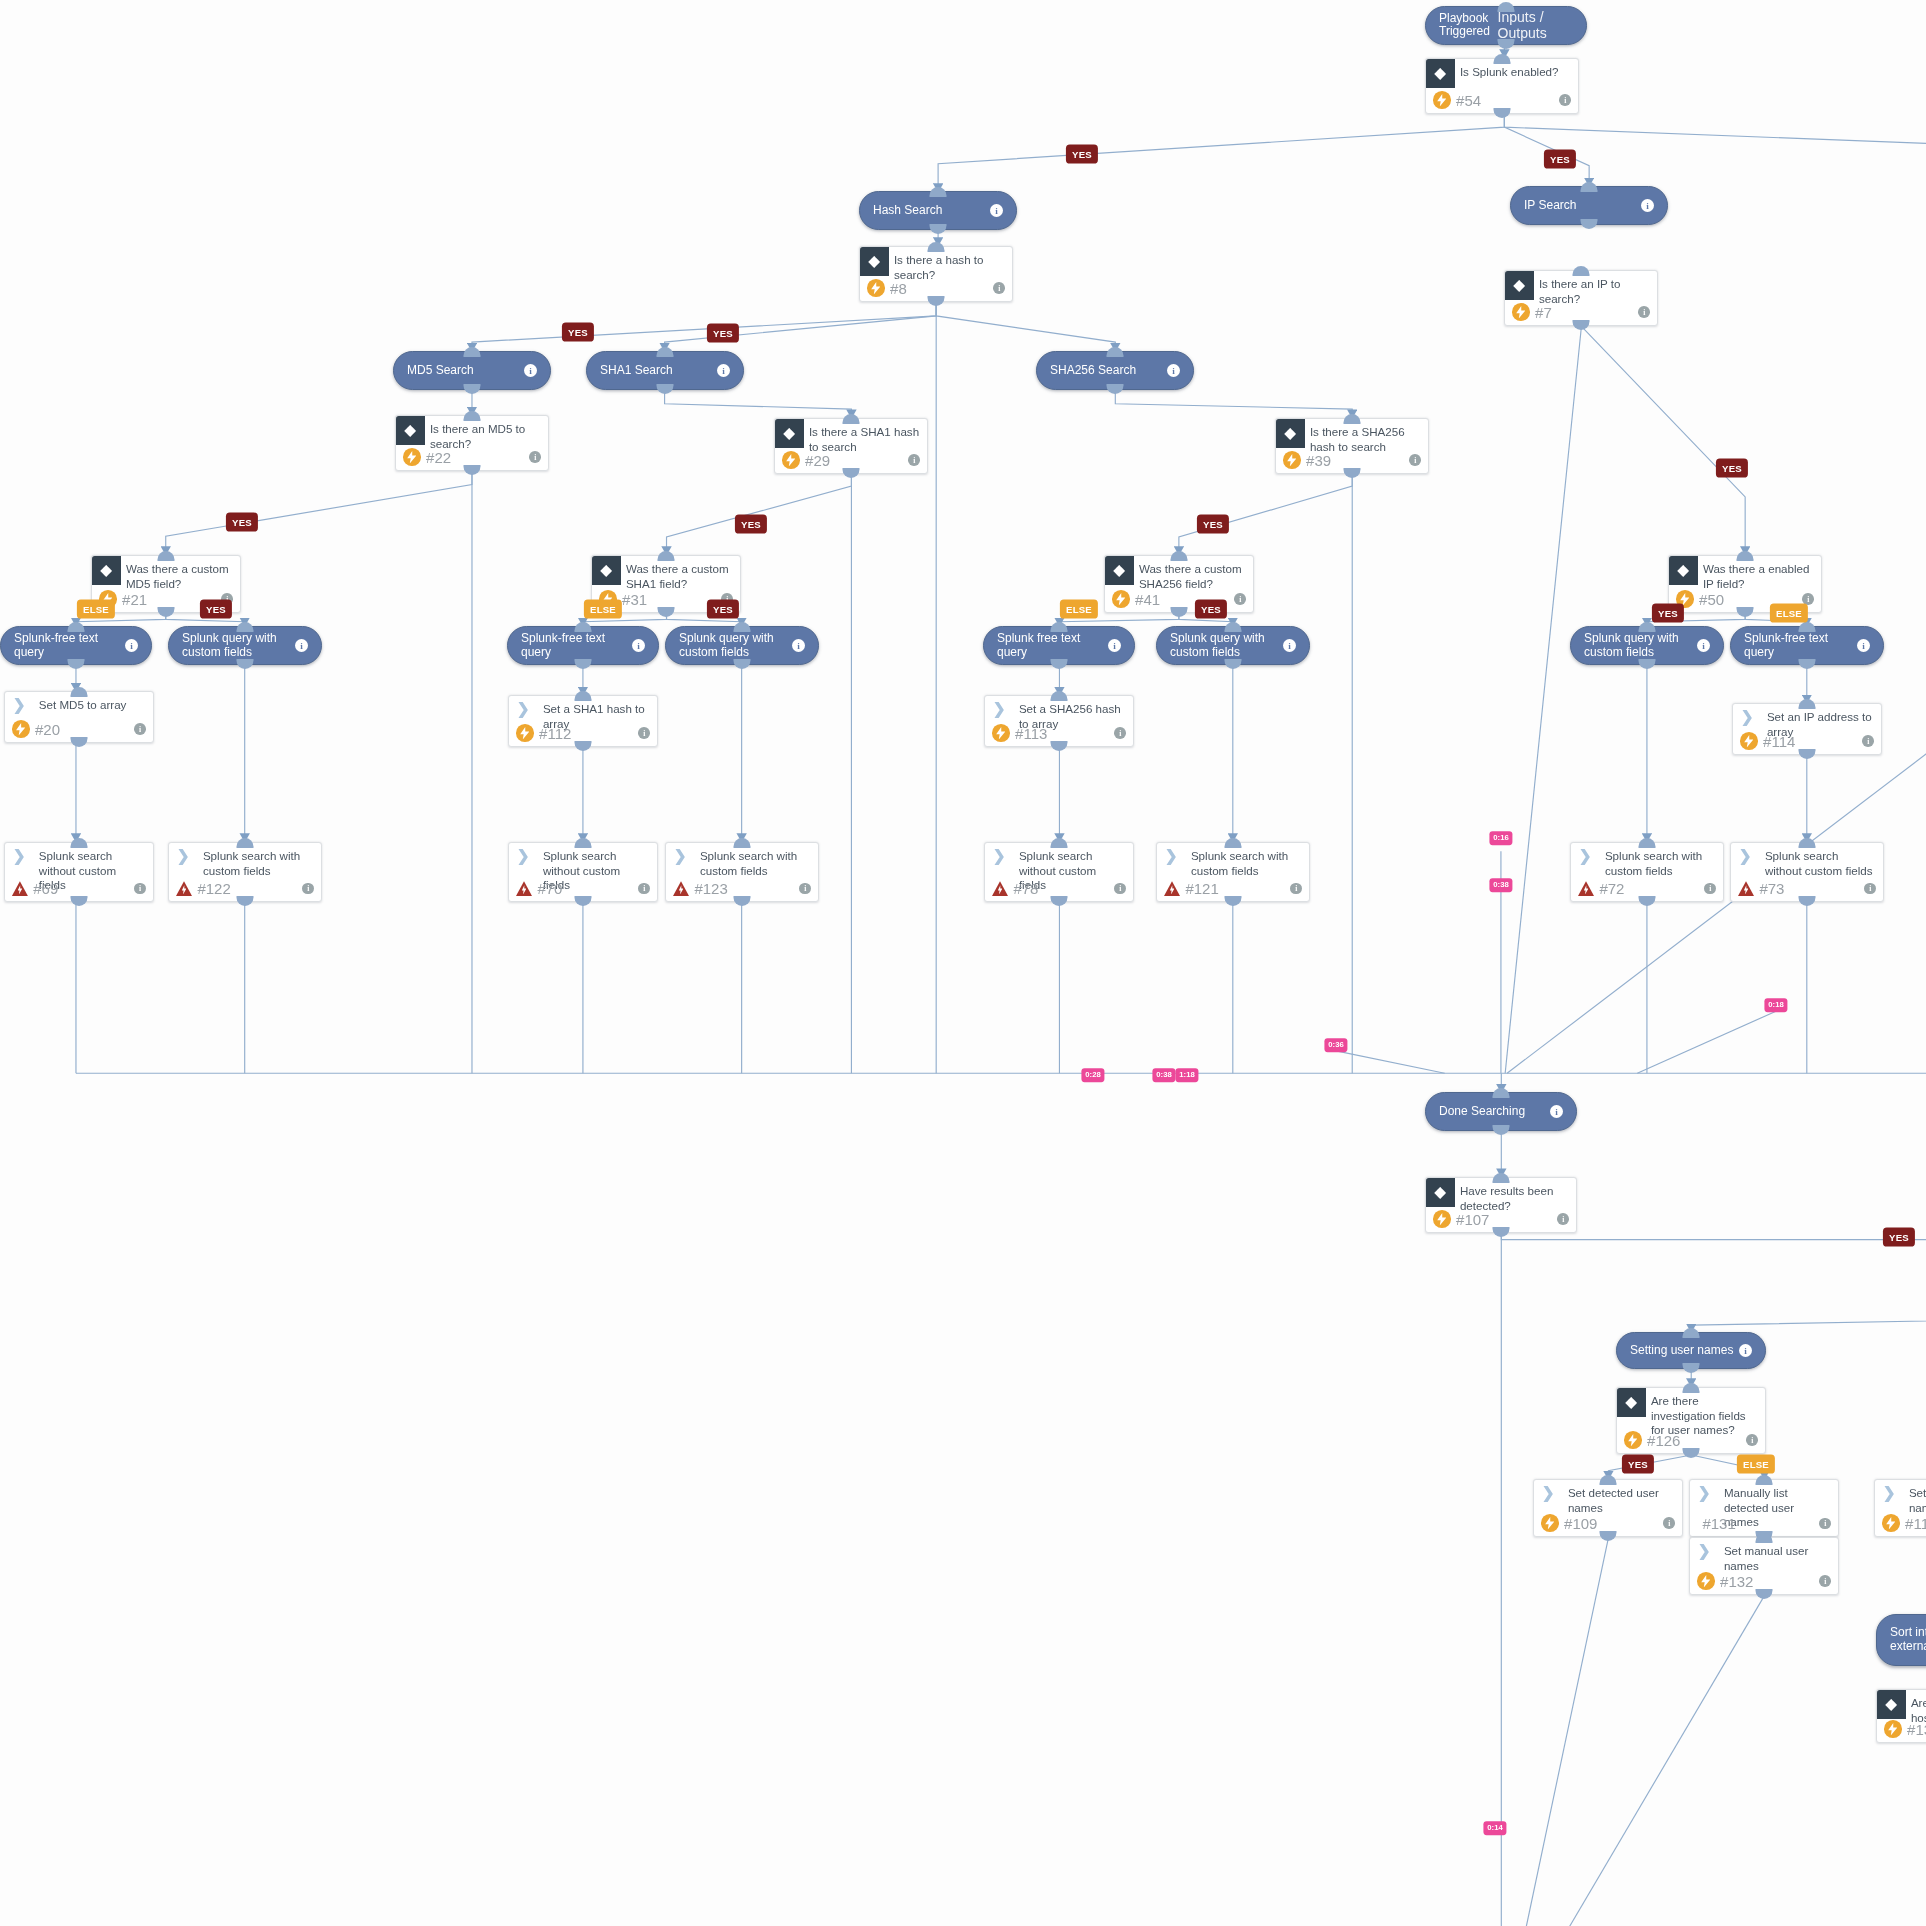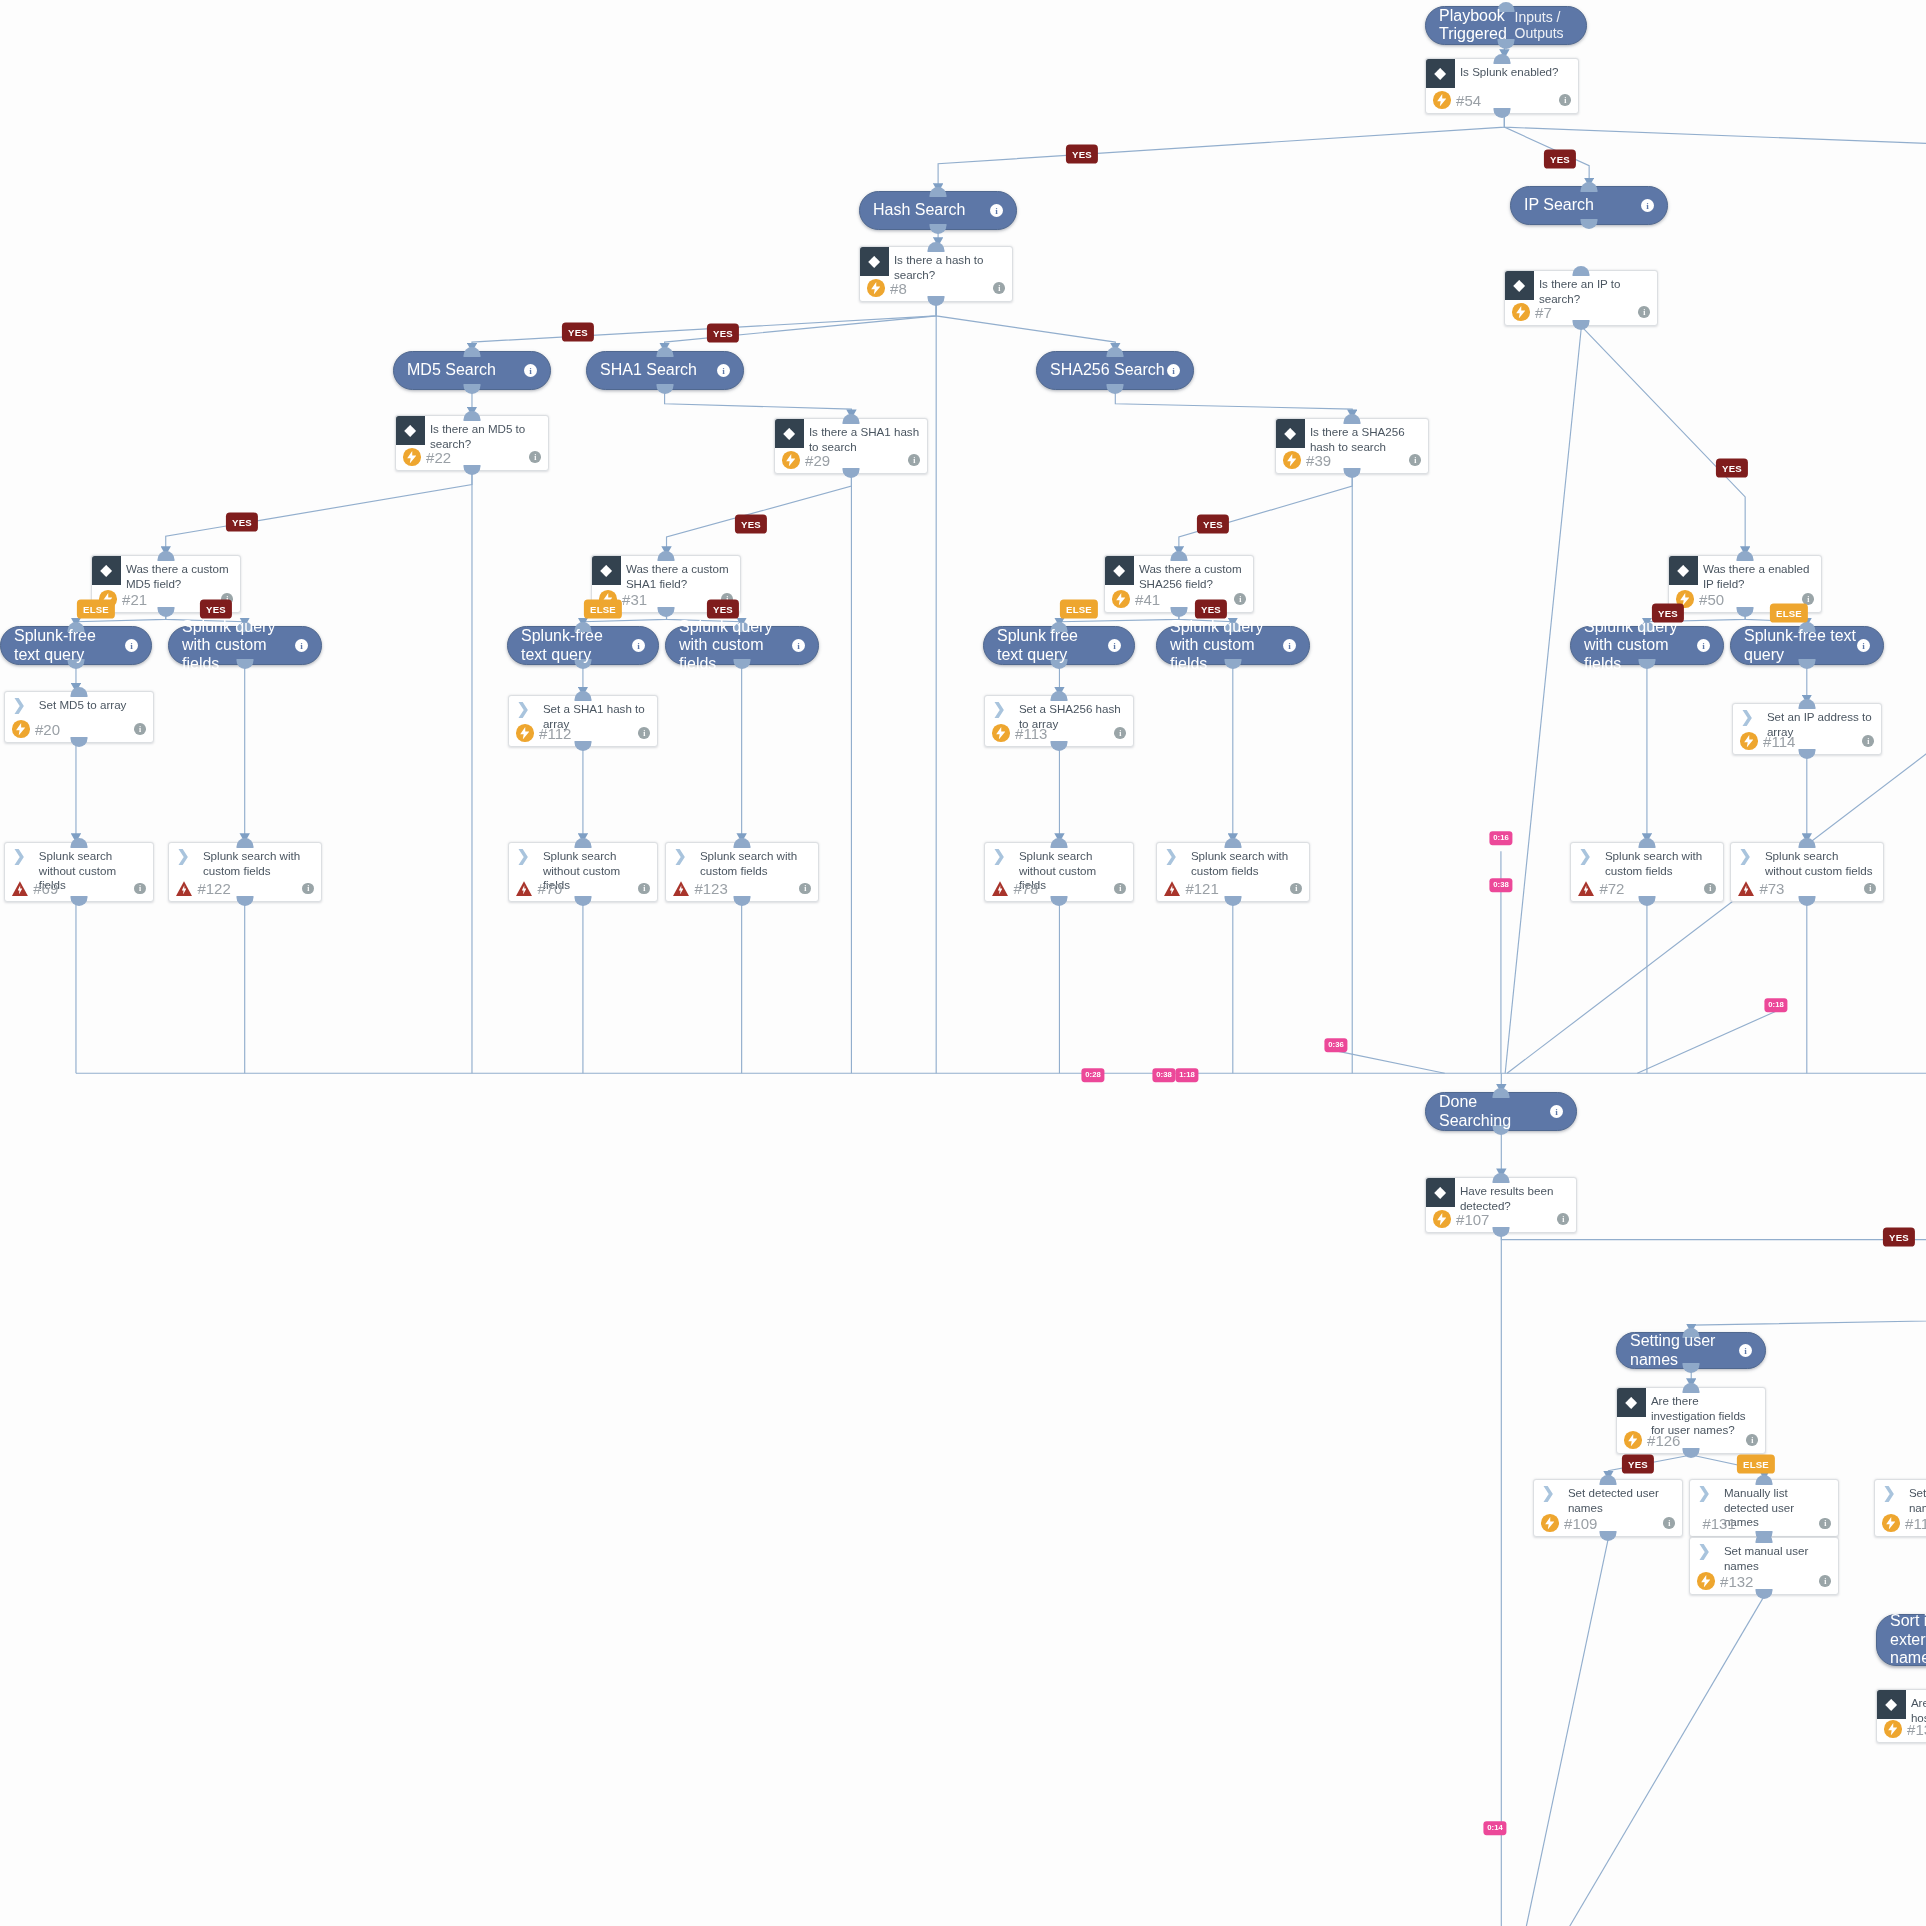--- a/index.html
+++ b/index.html
@@ -3,21 +3,21 @@
 <meta charset="utf-8">
 <style>
   html,body{margin:0;padding:0;background:#fdfdfd;font-family:"Liberation Sans",sans-serif;}
   #canvas{position:relative;width:2612px;height:2076px;background:#fdfdfd;overflow:hidden;}
   #wires{position:absolute;left:0;top:0;z-index:1;}
   .node{position:absolute;z-index:2;box-sizing:border-box;}
   .node::before,.node::after{content:"";position:absolute;left:50%;width:17px;height:10px;background:#8fa9c9;transform:translateX(-50%);z-index:-1;}
   .node::before{top:-5px;border-radius:8.5px 8.5px 0 0;}
   .node::after{bottom:-5px;border-radius:0 0 8.5px 8.5px;}
   .pill{background:#5d77a7;border:0.4px solid #4e6globe590;border:0.4px solid #50688f;border-radius:20px;color:#fff;display:flex;align-items:center;box-shadow:0 1.2px 3.1px rgba(40,50,70,.35);padding:0 13px;}
-  .pill .ttl{flex:1;font-size:16px;line-height:1.15;}
+  .pill .ttl{flex:1;font-size:12px;line-height:1.15;}
   .pill .rlbl{font-size:14px;opacity:.9;margin-left:7.7px;}
   .iinfo{width:13px;height:13px;border-radius:50%;background:#fff;color:#5d77a7;font-size:9.2px;font-weight:bold;display:flex;align-items:center;justify-content:center;flex:0 0 auto;font-family:"Liberation Serif",serif;}
   .box{background:#fff;border:0.4px solid #dcdfe2;border-radius:3.1px;box-shadow:0 0.8px 2.3px rgba(60,70,90,.18);}
   .box .top{display:flex;align-items:flex-start;}
   .dicon{width:28.5px;height:28.5px;background:#33424f;display:flex;align-items:center;justify-content:center;color:#fff;font-size:15.4px;flex:0 0 auto;border-top-left-radius:2.7px;}
   .cicon{width:28.5px;height:25px;display:flex;align-items:center;justify-content:center;color:#a9c4dd;font-size:15.4px;font-weight:bold;flex:0 0 auto;}
   .box .ttl{font-size:11.6px;color:#4a5560;padding:6.2px 7px 0 5.4px;line-height:1.25;}
   .box .bot{position:absolute;left:0;right:0;bottom:3.9px;display:flex;align-items:center;padding:0 7px;}
   .box .idl{font-size:15px;color:#9aa0a6;margin-left:5.4px;flex:1;}
   .box .ginfo{width:11.6px;height:11.6px;border-radius:50%;background:#9aa5a8;color:#fff;font-size:7.7px;font-weight:bold;display:flex;align-items:center;justify-content:center;font-family:"Liberation Serif",serif;}

